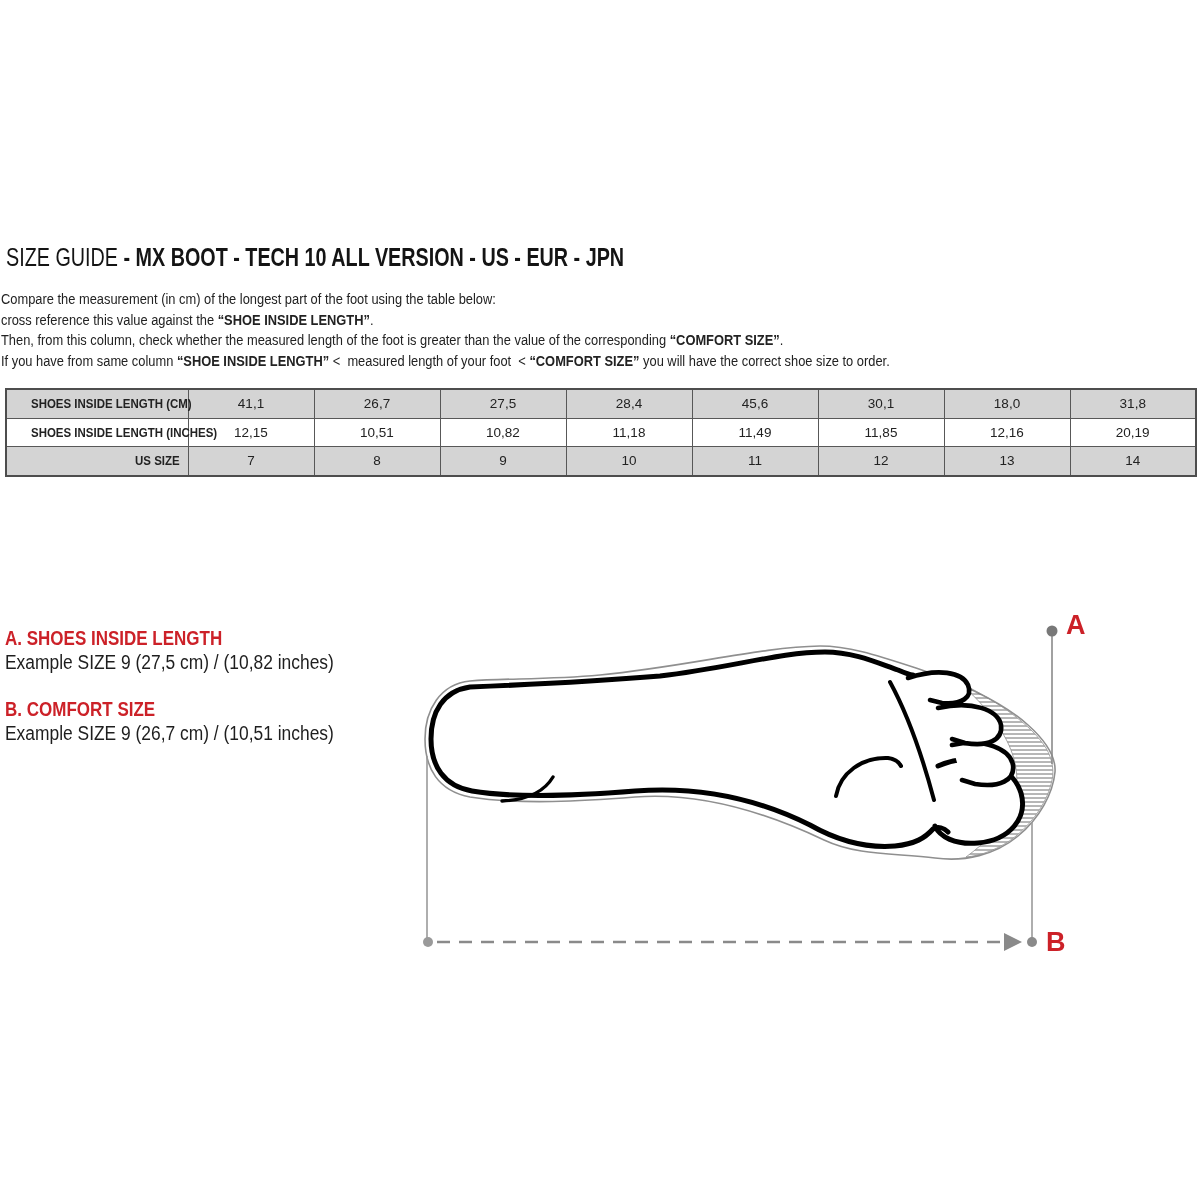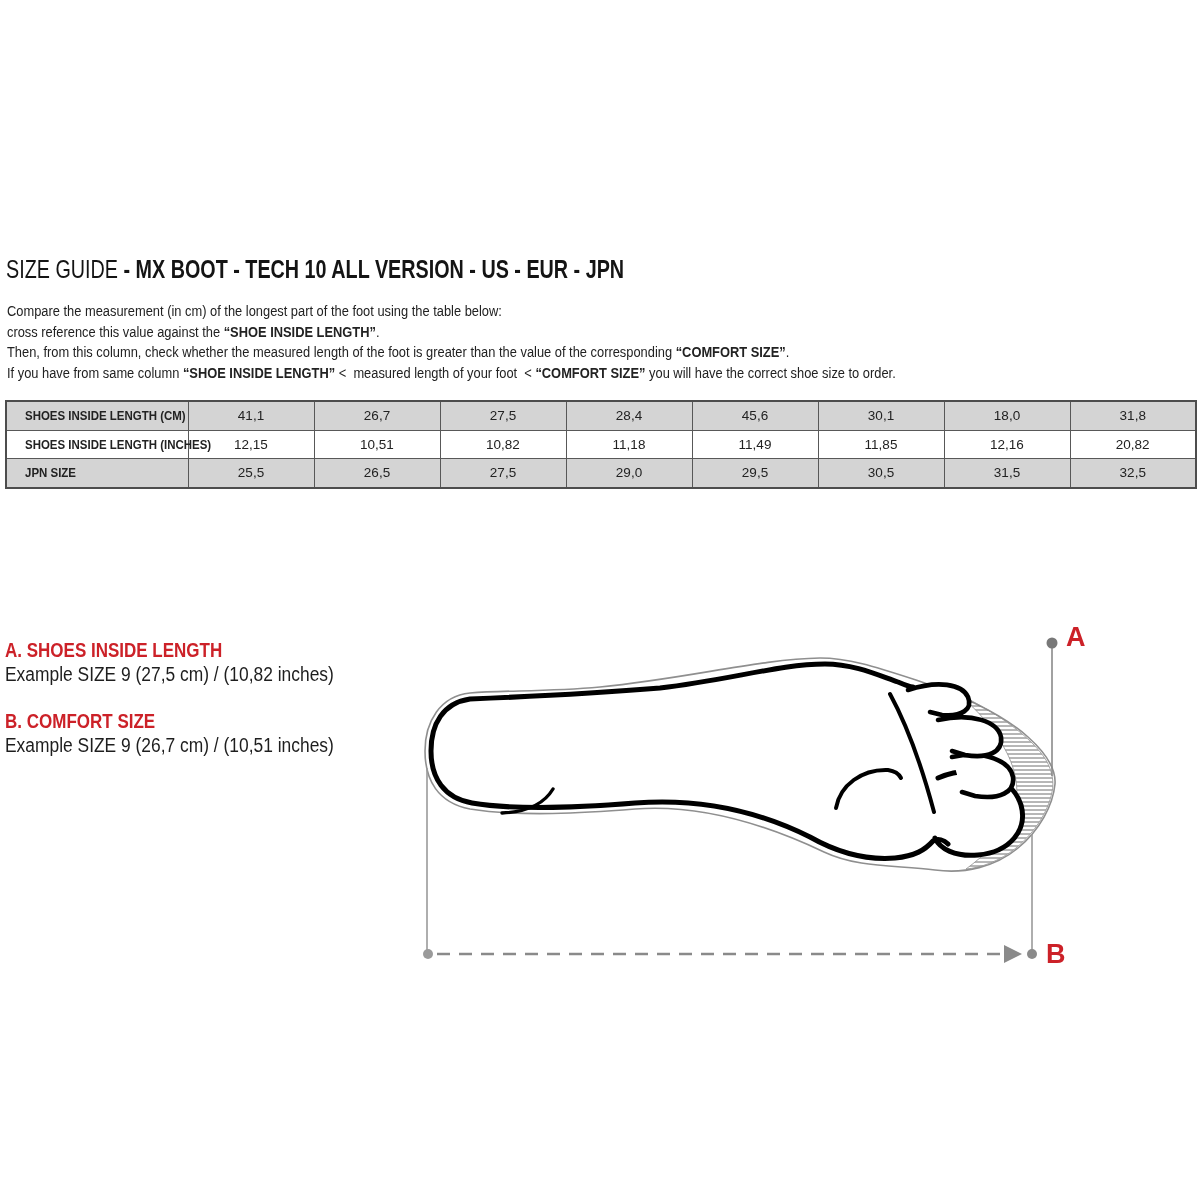--- a/index.html
+++ b/index.html
@@ -1,47 +1,47 @@
 <!DOCTYPE html>
 <html><head>
 <meta charset="utf-8">
 <style>
   html,body{margin:0;padding:0;}
   body{
     width:1200px;height:1200px;background:#ffffff;position:relative;
     font-family:"Liberation Sans",sans-serif;color:#1e1e1e;overflow:hidden;
   }
-  .page{position:absolute;inset:0;margin-top:12px;}
+  .page{position:absolute;inset:0;}
 
   
   .title{
     position:absolute;left:6px;top:242px;font-size:26px;line-height:30px;
     white-space:pre;transform:scaleX(0.76);transform-origin:0 0;color:#141414;
   }
   .title .b{font-weight:bold;}
 
   
-  .intro{position:absolute;left:7px;top:289px;font-size:15.5px;color:#222;}
+  .intro{position:absolute;left:1px;top:289px;font-size:15.5px;color:#222;}
   .intro .line{
     white-space:pre;height:20.5px;line-height:20.5px;
     transform:scaleX(0.83);transform-origin:0 0;
   }
   .b{font-weight:bold;}
 
   
   .size-table{
     position:absolute;left:5px;top:388px;width:1192px;
     border-collapse:collapse;table-layout:fixed;
     border:2px solid #4d4d4d;
   }
   .size-table td{
     border:1px solid #585858;height:27.5px;padding:0;
     text-align:center;font-size:13.5px;color:#222;vertical-align:middle;
   }
-  .size-table td.lbl{text-align:left;padding-left:18px;}
+  .size-table td.lbl{text-align:right;padding-left:24px;}
   .size-table td.lbl .cond{
     display:inline-block;white-space:nowrap;font-weight:bold;font-size:13.5px;
     transform:scaleX(0.85);transform-origin:0 50%;
   }
   .size-table tr.gray td{background:#d4d4d4;}
 
   
   .note-title{
     position:absolute;left:5px;font-weight:bold;font-size:20px;line-height:22px;
     color:#cc2128;white-space:pre;transform:scaleX(0.85);transform-origin:0 0;
@@ -102,32 +102,32 @@
         </tr>
         <tr>
           <td class="lbl"><span class="cond">SHOES INSIDE LENGTH (INCHES)</span></td>
           <td>12,15</td>
           <td>10,51</td>
           <td>10,82</td>
           <td>11,18</td>
           <td>11,49</td>
           <td>11,85</td>
           <td>12,16</td>
-          <td>20,82</td>
+          <td>20,19</td>
         </tr>
         <tr class="gray">
-          <td class="lbl"><span class="cond">JPN SIZE</span></td>
-          <td>25,5</td>
-          <td>26,5</td>
-          <td>27,5</td>
-          <td>29,0</td>
-          <td>29,5</td>
-          <td>30,5</td>
-          <td>31,5</td>
-          <td>32,5</td>
+          <td class="lbl"><span class="cond">US SIZE</span></td>
+          <td>7</td>
+          <td>8</td>
+          <td>9</td>
+          <td>10</td>
+          <td>11</td>
+          <td>12</td>
+          <td>13</td>
+          <td>14</td>
         </tr>
       </tbody>
   </table>
 
   <div id="noteATitle" class="note-title">A. SHOES INSIDE LENGTH</div>
   <div id="noteAText" class="note-text">Example SIZE 9 (27,5 cm) / (10,82 inches)</div>
   <div id="noteBTitle" class="note-title">B. COMFORT SIZE</div>
   <div id="noteBText" class="note-text">Example SIZE 9 (26,7 cm) / (10,51 inches)</div>
 
   <svg class="diagram" viewBox="400 600 700 360">

